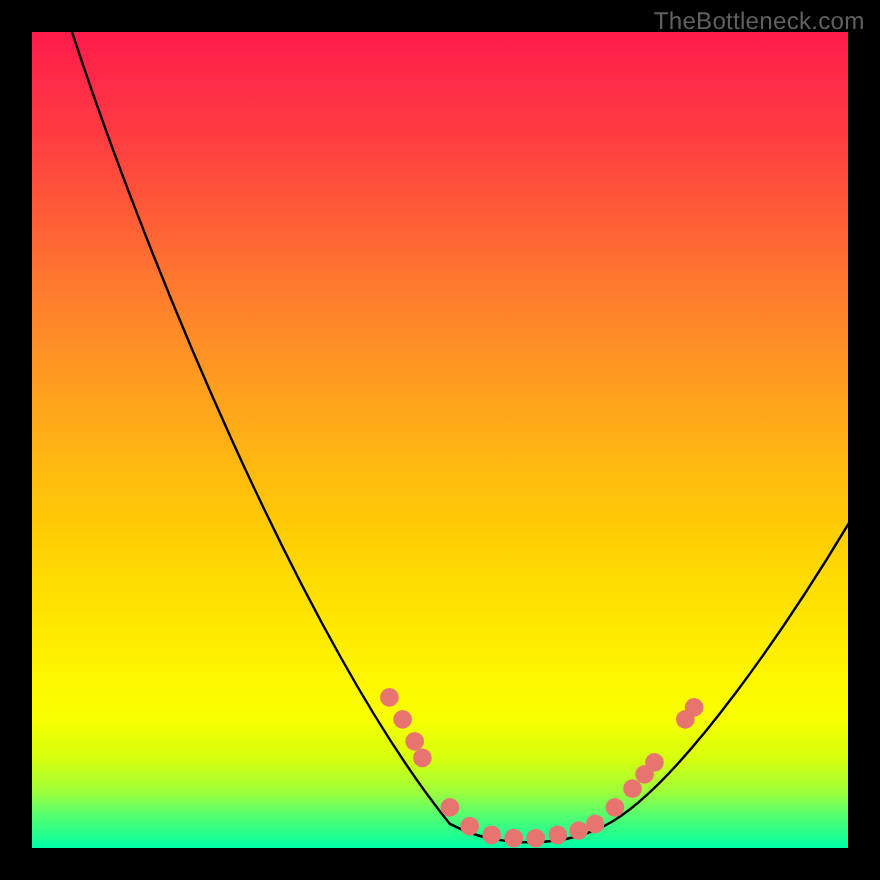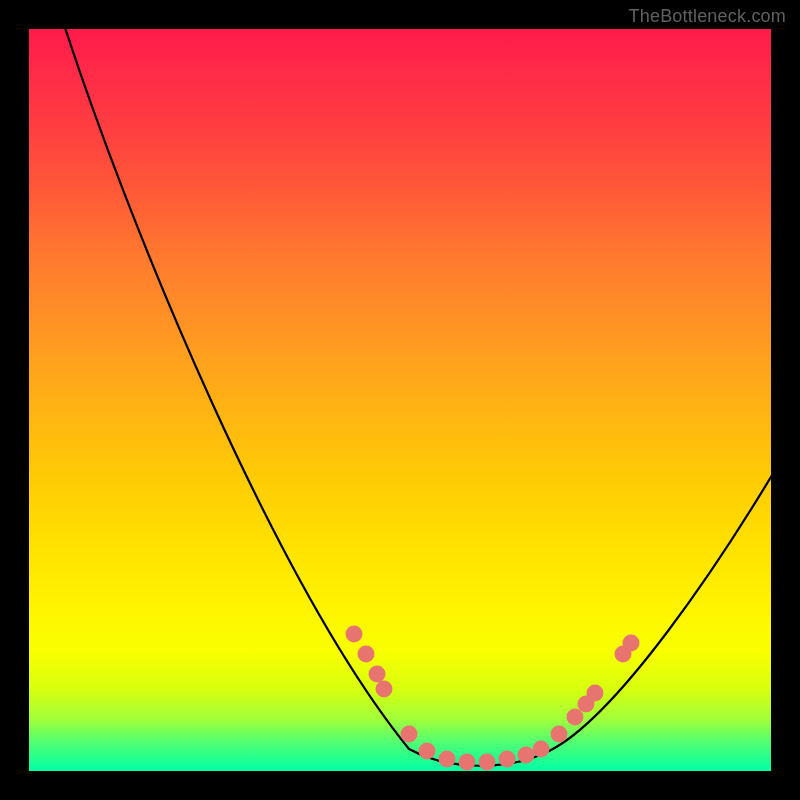--- a/index.html
+++ b/index.html
@@ -9,21 +9,21 @@
     background: #000;
     position: relative;
     font-family: Arial, sans-serif;
     overflow: hidden;
   }
   .watermark {
     position: absolute;
     top: 6px;
     right: 14px;
     color: #606060;
-    font-size: 18px;
+    font-size: 22px;
     font-weight: 500;
     z-index: 10;
     letter-spacing: 0.2px;
   }
   .plot-area {
     position: absolute;
     left: 29px;
     top: 29px;
     width: 742px;
     height: 742px;

